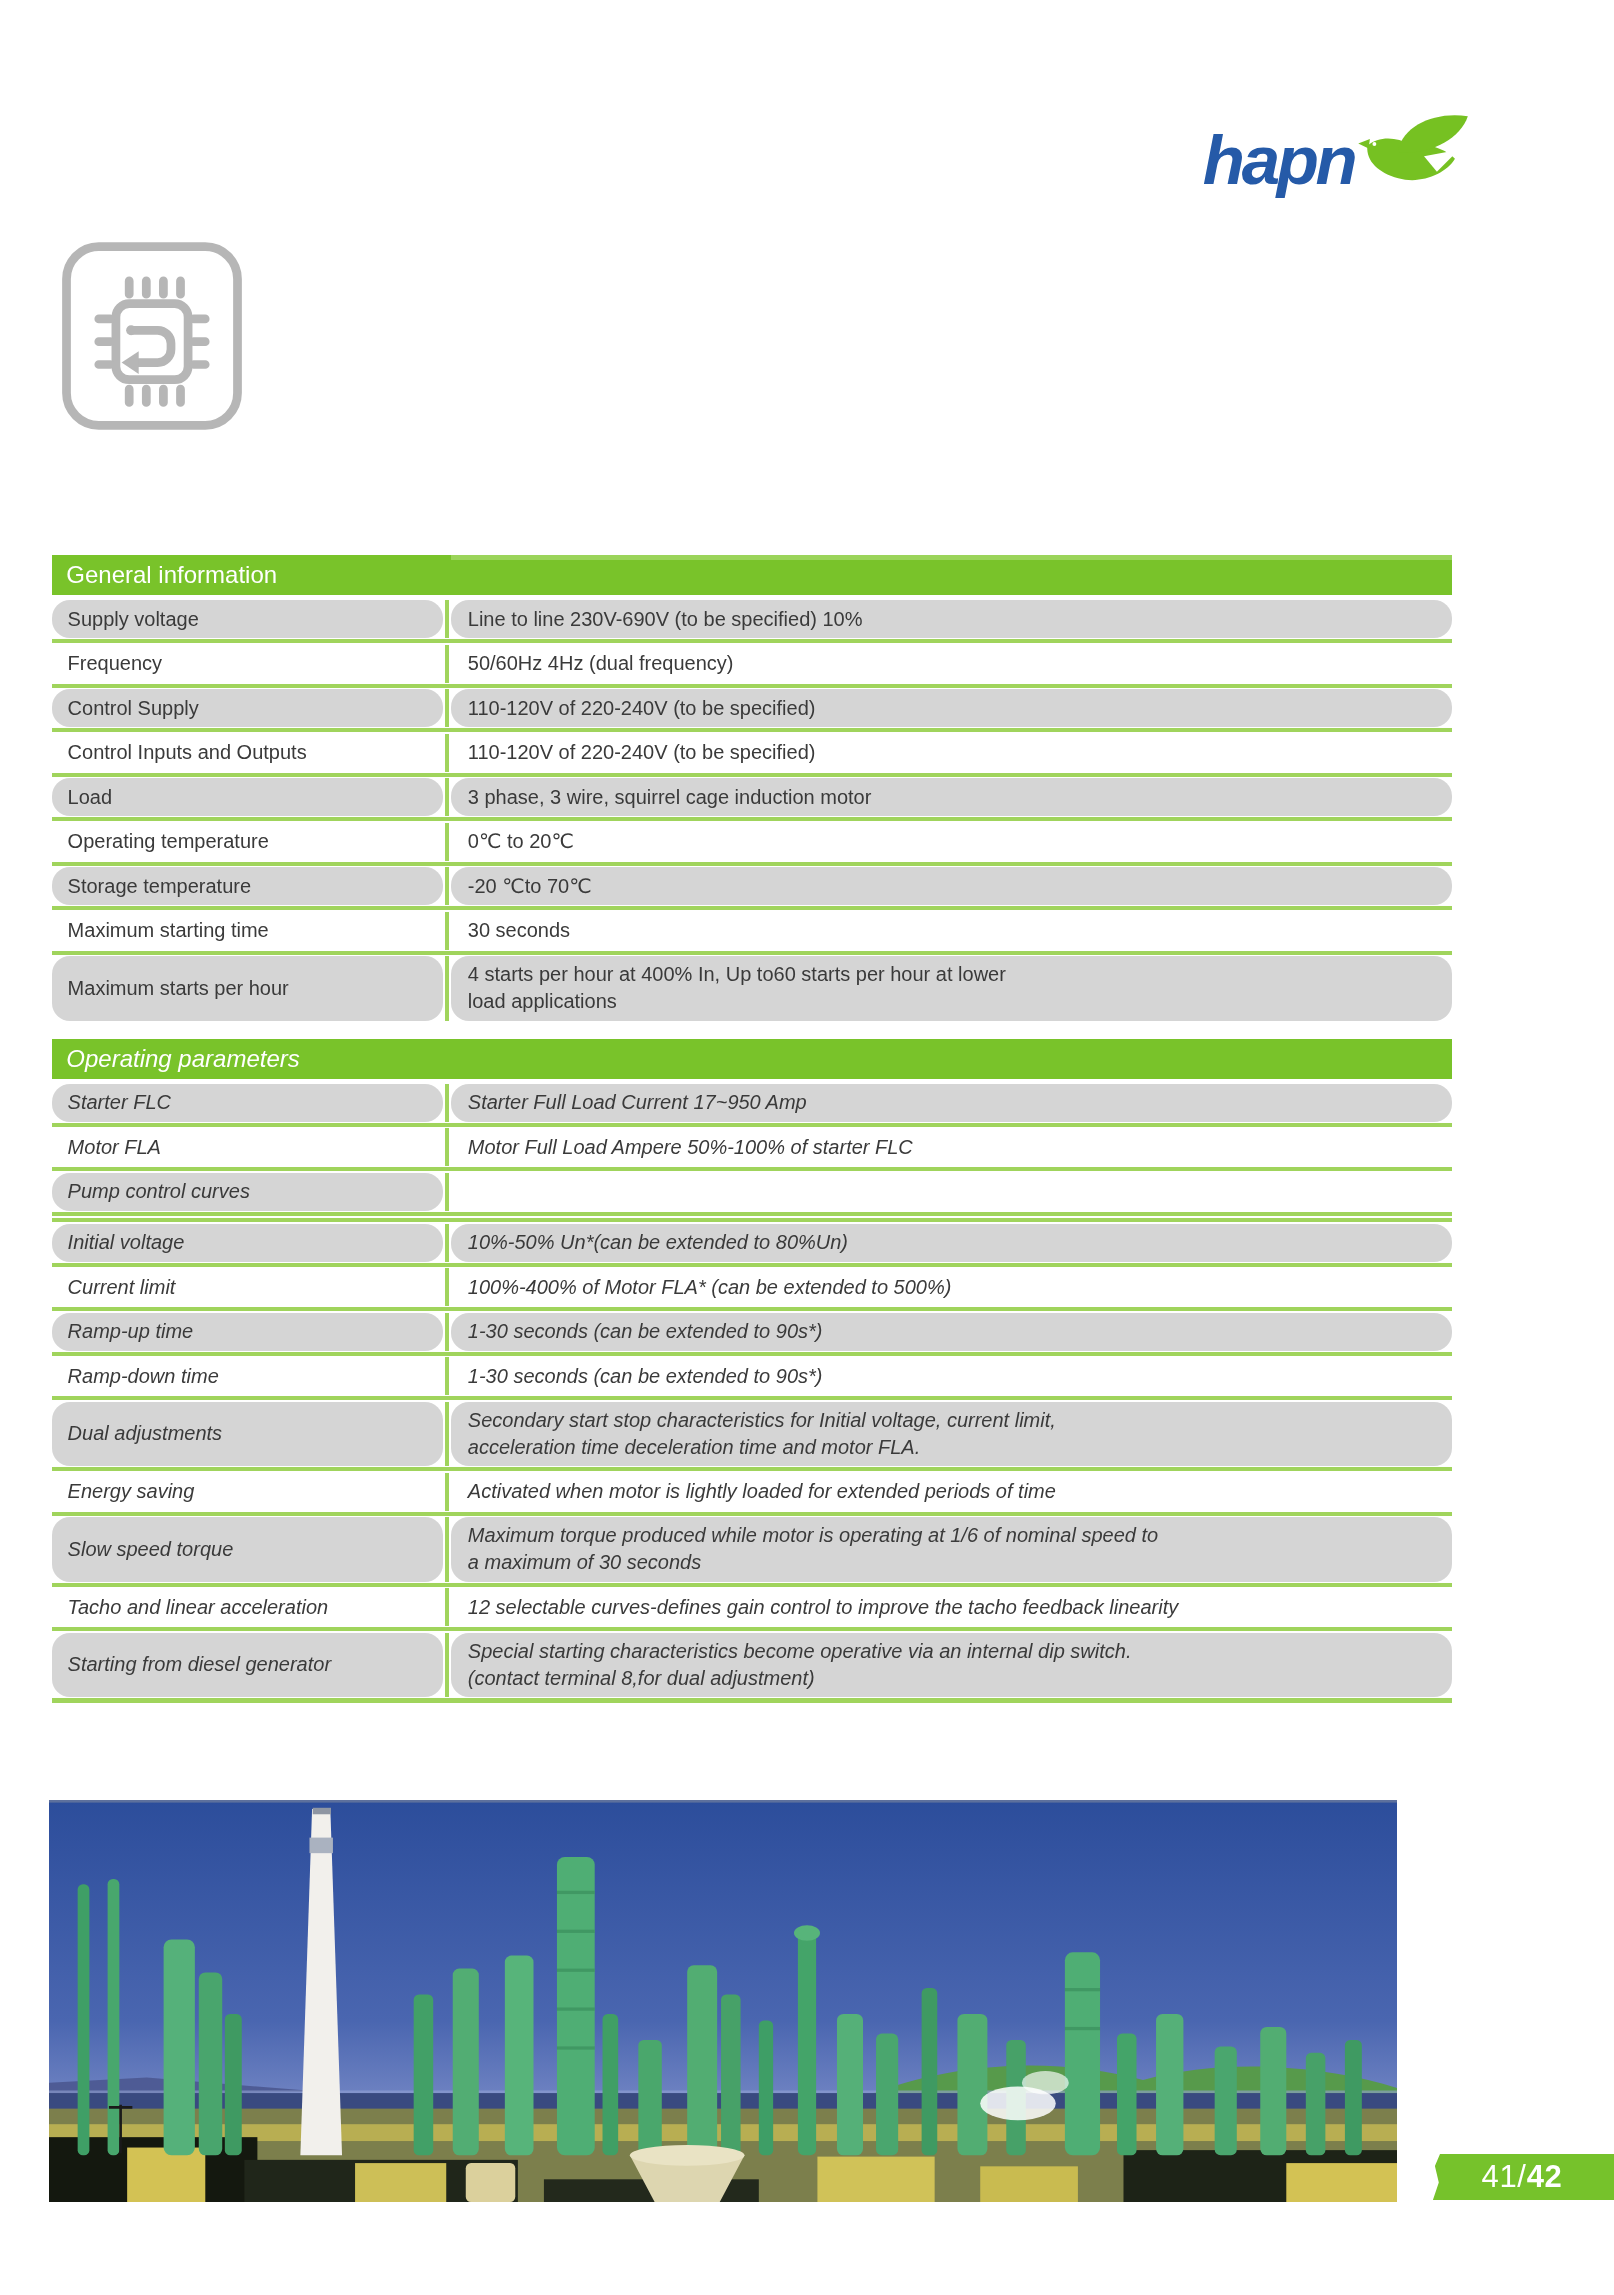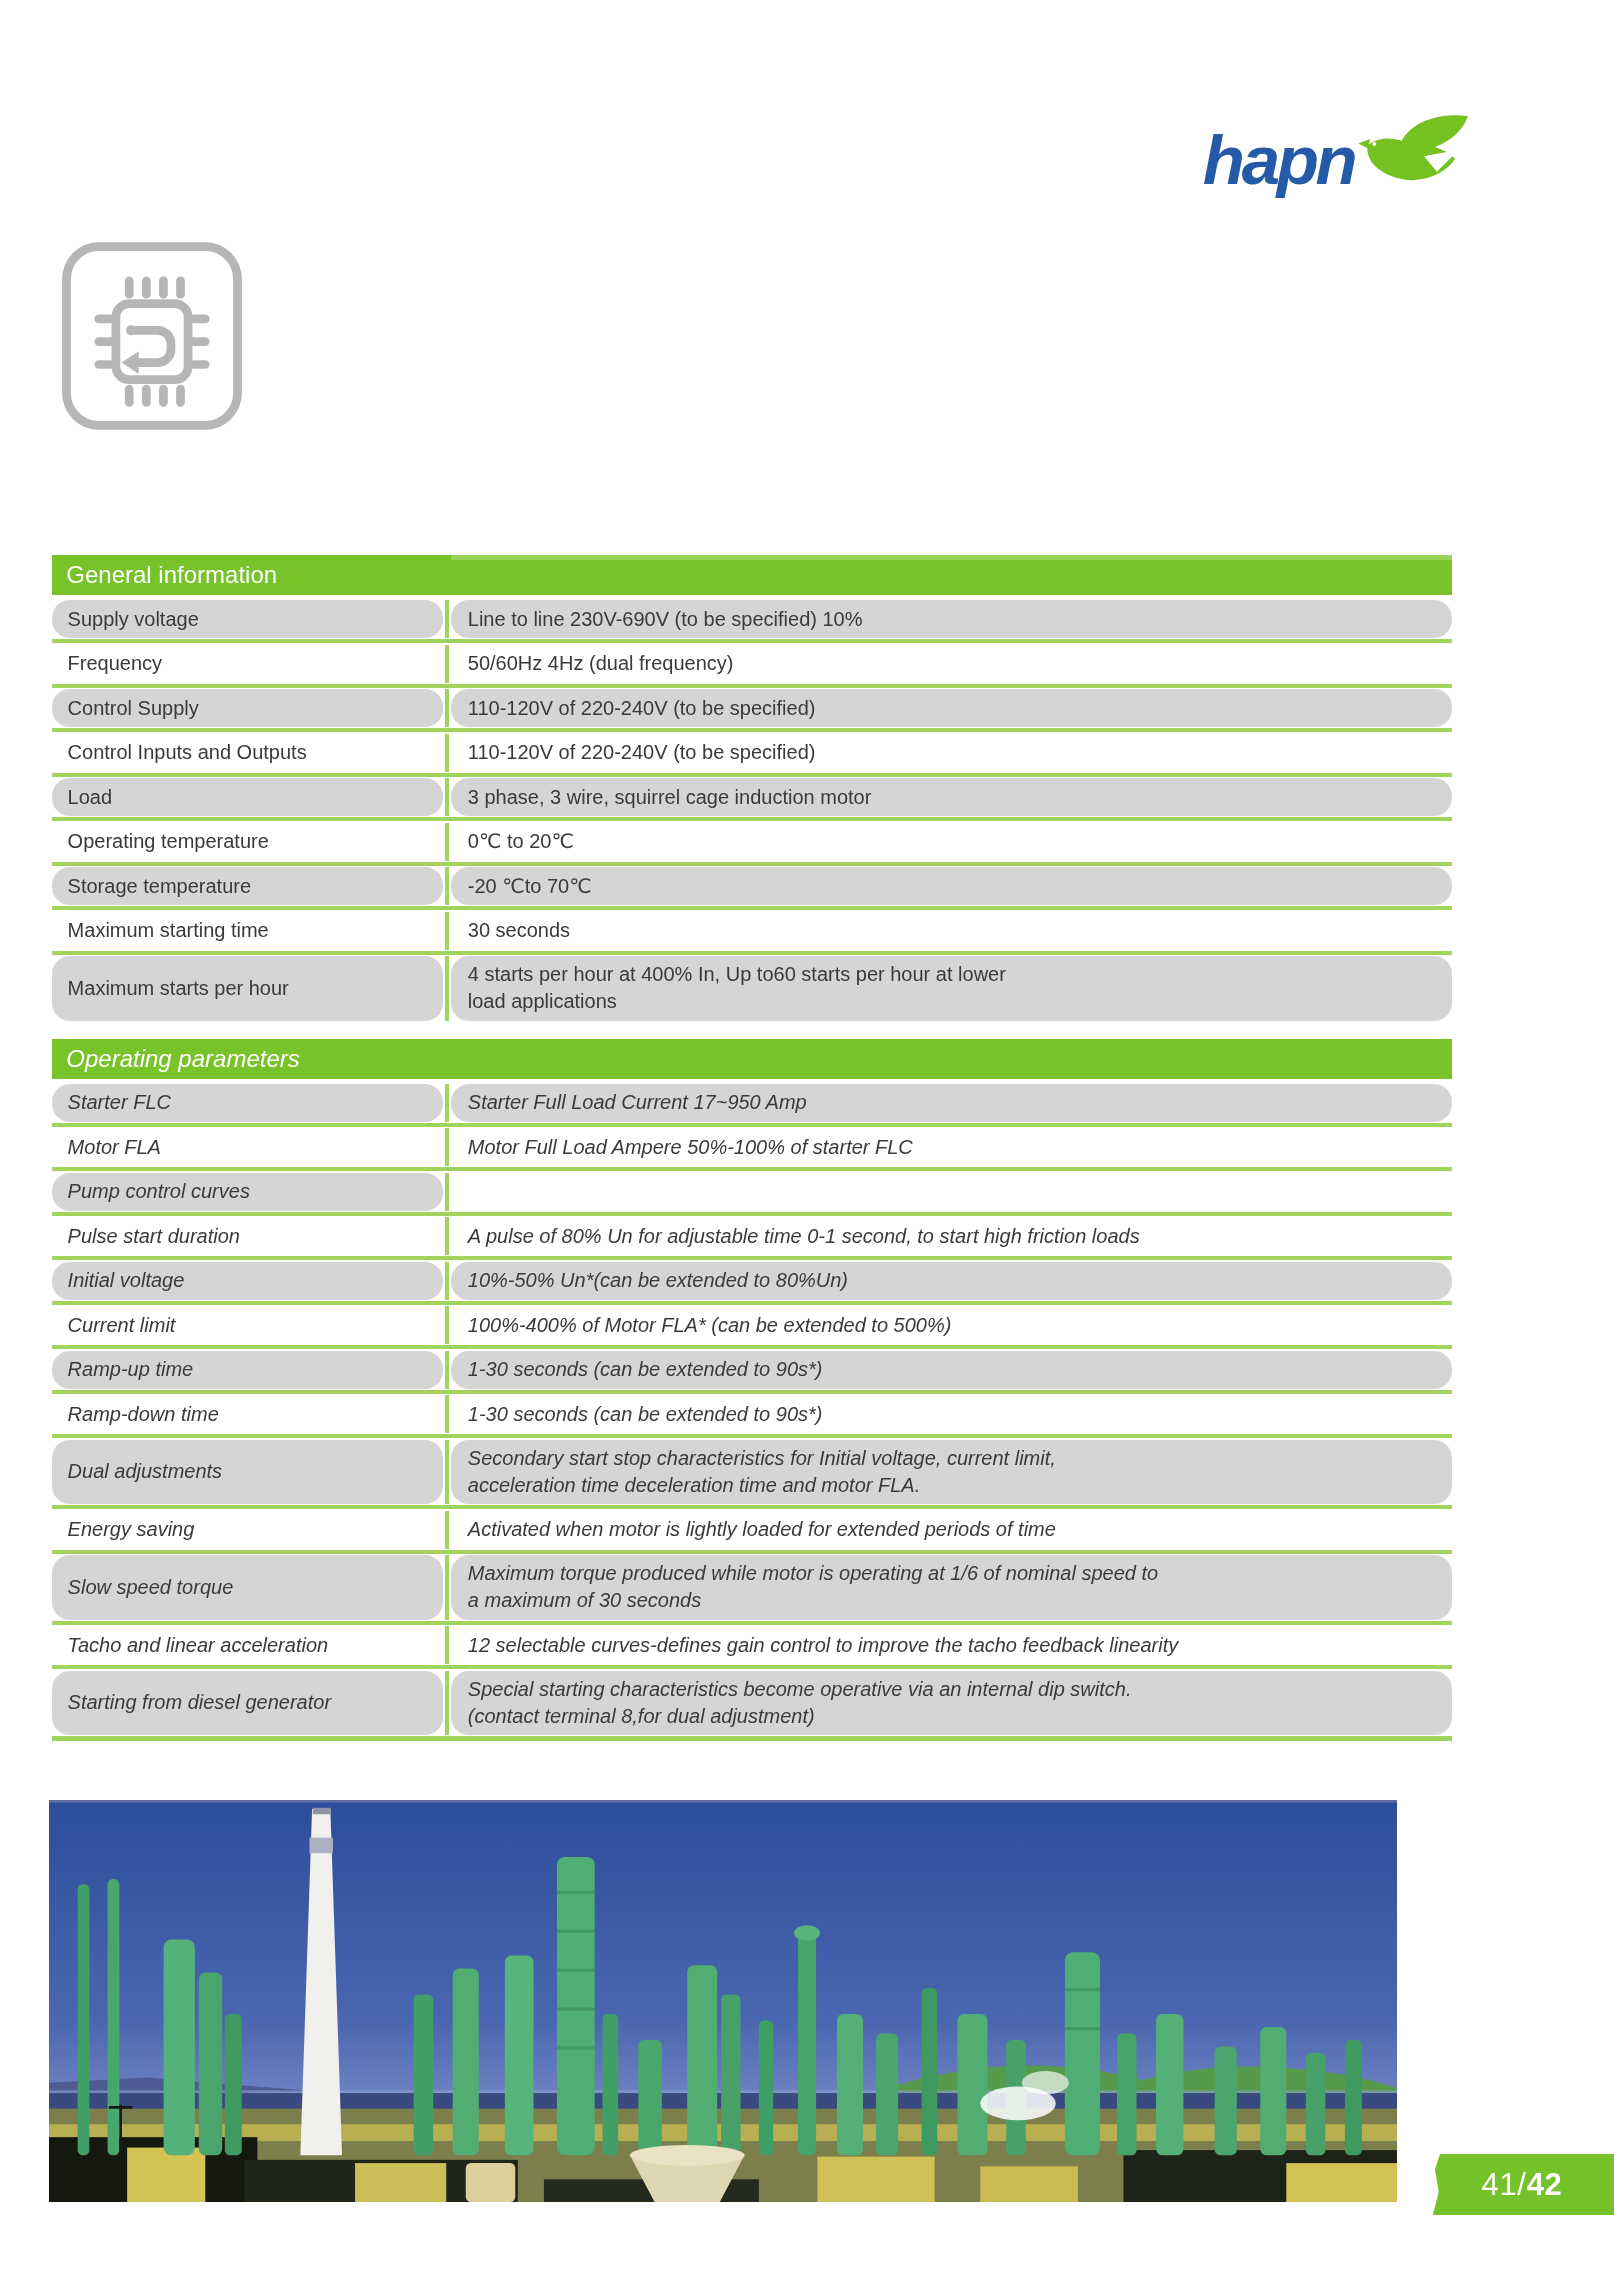--- a/index.html
+++ b/index.html
@@ -33,21 +33,21 @@
   .t-row .label{width:391px;padding-left:15.6px;flex:none;}
   .t-row .v-div{width:7.8px;flex:none;
      background:linear-gradient(90deg,#ffffff 0 2px,#a0d45c 2px 5.9px,#ffffff 5.9px 7.8px);}
   .t-row .value{flex:1;padding:5.2px 19.5px 5.2px 17px;line-height:27px;white-space:pre-line;}
 
   
   .photo{position:absolute;left:49px;top:1800px;width:1348px;height:402px;margin:0;}
   .photo svg{width:100%;height:100%;display:block;}
 
   
-  .page-tab{position:absolute;top:2154px;right:0;width:186px;height:61px;background:#76c22b;
+  .page-tab{position:absolute;top:2154px;right:0;width:186px;height:46px;background:#76c22b;
             clip-path:polygon(11px 0,100% 0,100% 100%,3.9px 100%,9.8px 62%,5.9px 26%);
             display:flex;align-items:center;justify-content:center;}
   .pnum{color:#ffffff;font-size:31px;letter-spacing:0.7px;}
   .pnum b{font-weight:bold;}
 </style>
 </head>
 <body>
 
 <div class="page">
 
@@ -154,25 +154,20 @@
           <div class="cell label">Motor FLA</div>
           <div class="v-div"></div>
           <div class="cell value">Motor Full Load Ampere 50%-100% of starter FLC</div>
         </div>
         <div class="row-sep"></div>
         <div class="t-row shade">
           <div class="cell label">Pump control curves</div>
           <div class="v-div"></div>
         </div>
         <div class="row-sep"></div>
-        <div class="t-row">
-          <div class="cell label">Pulse start duration</div>
-          <div class="v-div"></div>
-          <div class="cell value">A pulse of 80% Un for adjustable time 0-1 second, to start high friction loads</div>
-        </div>
         <div class="row-sep"></div>
         <div class="t-row shade">
           <div class="cell label">Initial voltage</div>
           <div class="v-div"></div>
           <div class="cell value">10%-50% Un*(can be extended to 80%Un)</div>
         </div>
         <div class="row-sep"></div>
         <div class="t-row">
           <div class="cell label">Current limit</div>
           <div class="v-div"></div>

